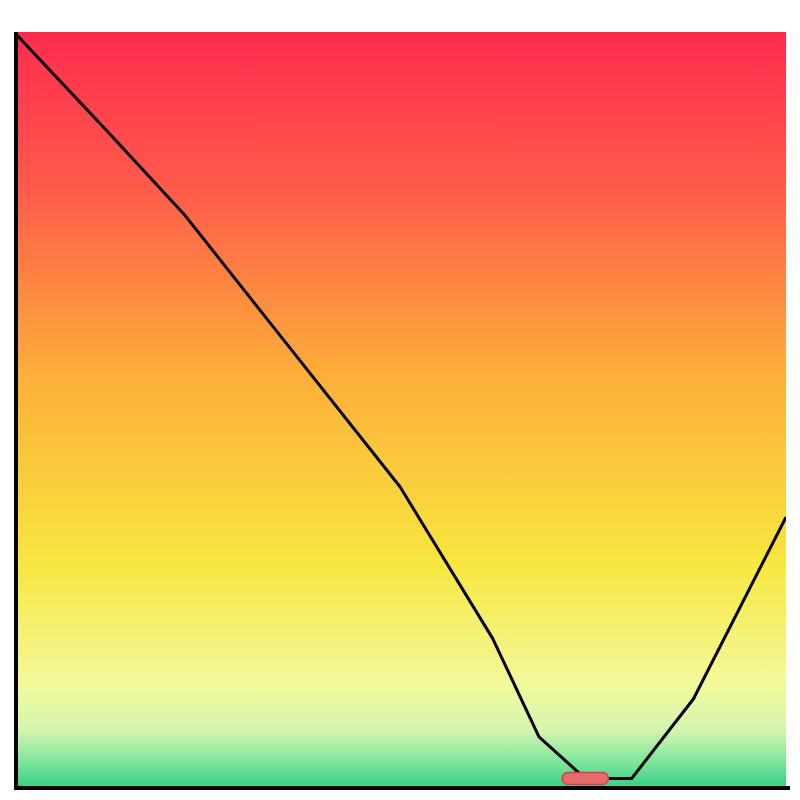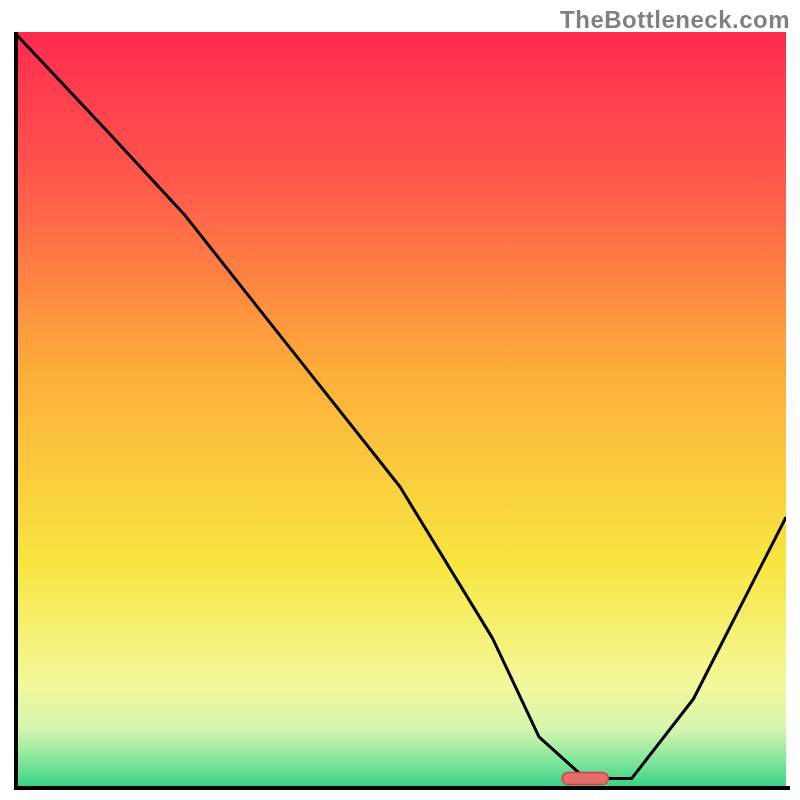--- a/index.html
+++ b/index.html
@@ -30,21 +30,20 @@
   .axis-b { left: 14px; top: 786px; width: 776px; height: 4px; }
 
   svg { display: block; }
   .curve { fill: none; stroke: #000; stroke-width: 3; stroke-linejoin: round; }
   .marker { fill: #e46d6e; stroke: #de3d41; stroke-width: 1.5; }
 </style>
 </head>
 <body>
 <div class="wrap">
 
-<div class="watermark">TheBottleneck.com</div>
 
 <div class="plot">
   <svg width="772" height="758" viewBox="0 0 772 758">
     <defs>
       <linearGradient id="bg" x1="0" y1="0" x2="0" y2="1">
             <stop offset="0%" stop-color="#ff2b4f"></stop>
             <stop offset="20%" stop-color="#ff594b"></stop>
             <stop offset="45%" stop-color="#fdae3a"></stop>
             <stop offset="70%" stop-color="#f8e63f"></stop>
             <stop offset="86%" stop-color="#f3f99a"></stop>

